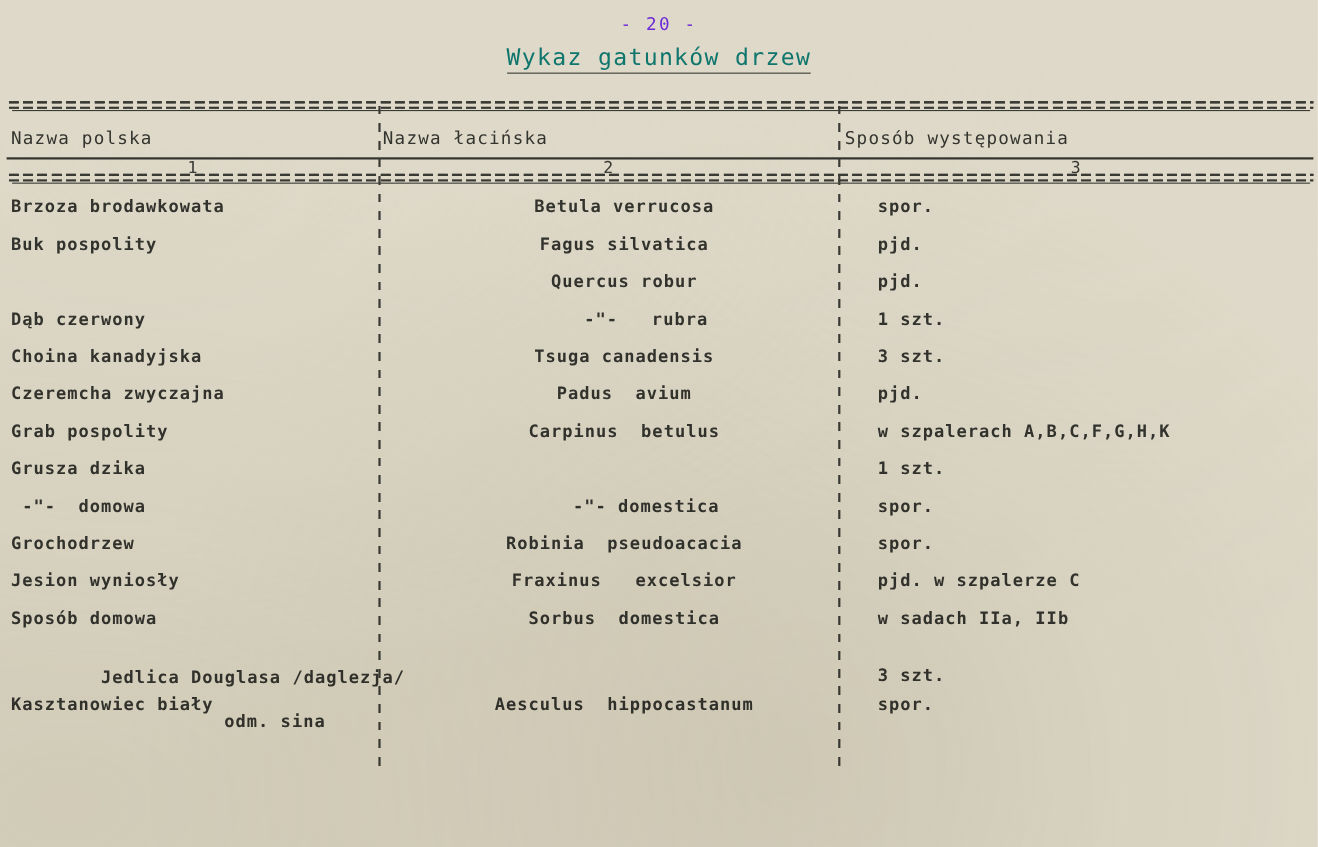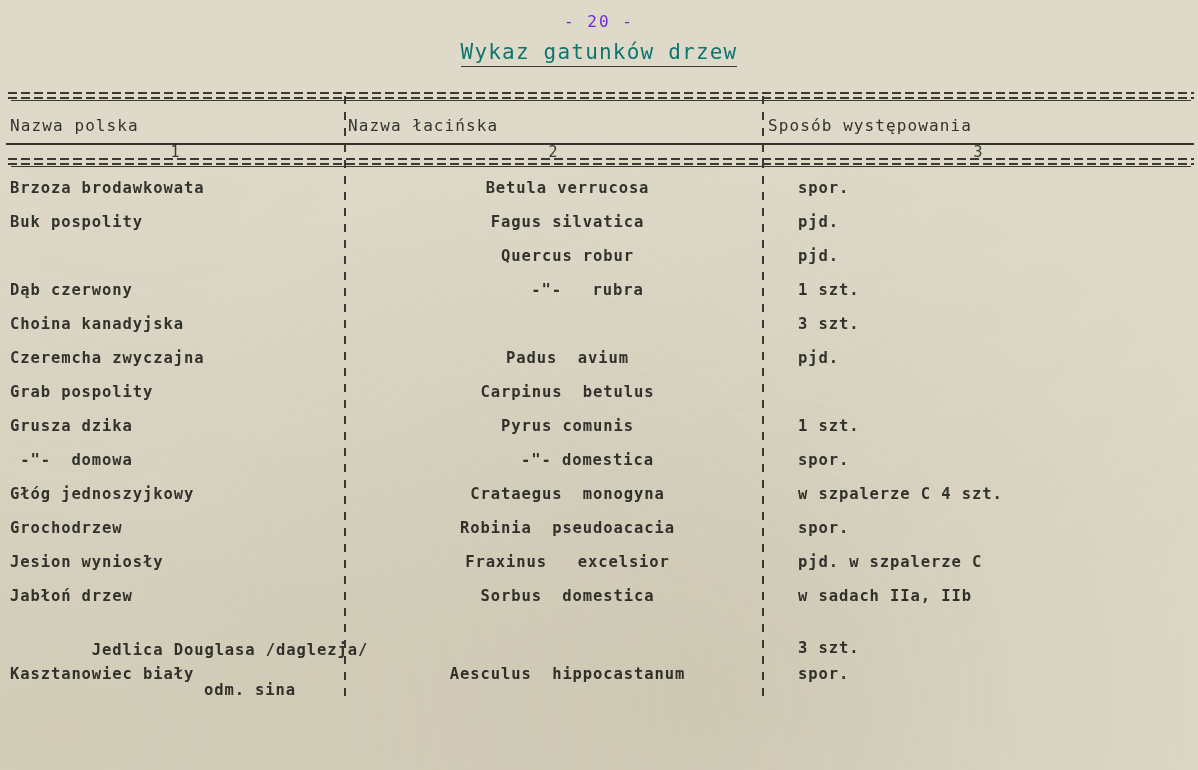--- a/index.html
+++ b/index.html
@@ -211,66 +211,62 @@
     </div>
 
     <div class="row">
       <div class="cell polish">Dąb czerwony</div>
       <div class="cell latin shift">-"-   rubra</div>
       <div class="cell occur">1 szt.</div>
     </div>
 
     <div class="row">
       <div class="cell polish">Choina kanadyjska</div>
+      <div class="cell latin">Tsuga canadensis</div>
       <div class="cell occur">3 szt.</div>
     </div>
 
     <div class="row">
       <div class="cell latin">Padus  avium</div>
       <div class="cell polish">Czeremcha zwyczajna</div>
       <div class="cell occur">pjd.</div>
     </div>
 
     <div class="row">
       <div class="cell polish">Grab pospolity</div>
       <div class="cell latin">Carpinus  betulus</div>
+      <div class="cell occur">w szpalerach A,B,C,F,G,H,K</div>
     </div>
 
     <div class="row">
       <div class="cell polish">Grusza dzika</div>
-      <div class="cell latin">Pyrus comunis</div>
       <div class="cell occur">1 szt.</div>
     </div>
 
     <div class="row">
       <div class="cell polish"> -"-  domowa</div>
       <div class="cell latin shift">-"- domestica</div>
       <div class="cell occur">spor.</div>
     </div>
 
-    <div class="row">
-      <div class="cell polish">Głóg jednoszyjkowy</div>
-      <div class="cell latin">Crataegus  monogyna</div>
-      <div class="cell occur">w szpalerze C 4 szt.</div>
-    </div>
 
     <div class="row">
       <div class="cell polish">Grochodrzew</div>
       <div class="cell latin">Robinia  pseudoacacia</div>
       <div class="cell occur">spor.</div>
     </div>
 
     <div class="row">
       <div class="cell polish">Jesion wyniosły</div>
       <div class="cell latin">Fraxinus   excelsior</div>
       <div class="cell occur">pjd. w szpalerze C</div>
     </div>
 
     <div class="row">
-      <div class="cell polish">Jabłoń drzew</div>
+      <div class="cell polish">Sposób domowa</div>
       <div class="cell latin">Sorbus  domestica</div>
       <div class="cell occur">w sadach IIa, IIb</div>
     </div>
 
     <div class="row tall">
       <div class="cell polish">
         <span>Jedlica Douglasa /daglezja/</span>
         <span class="sub">odm. sina</span>
       </div>
       <div class="cell occur" style="top:18px">3 szt.</div>

